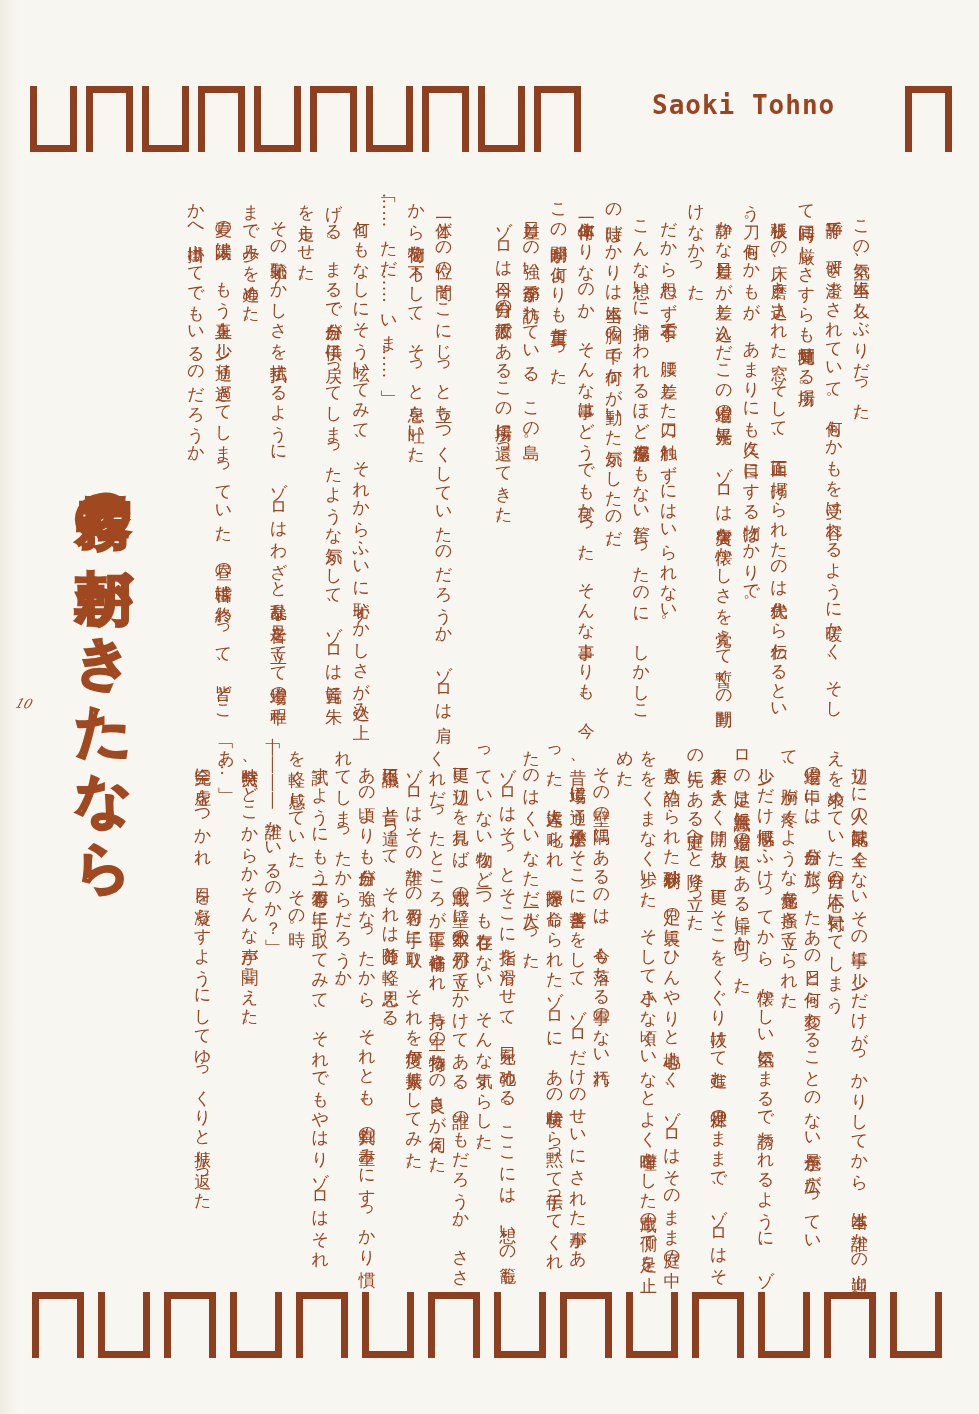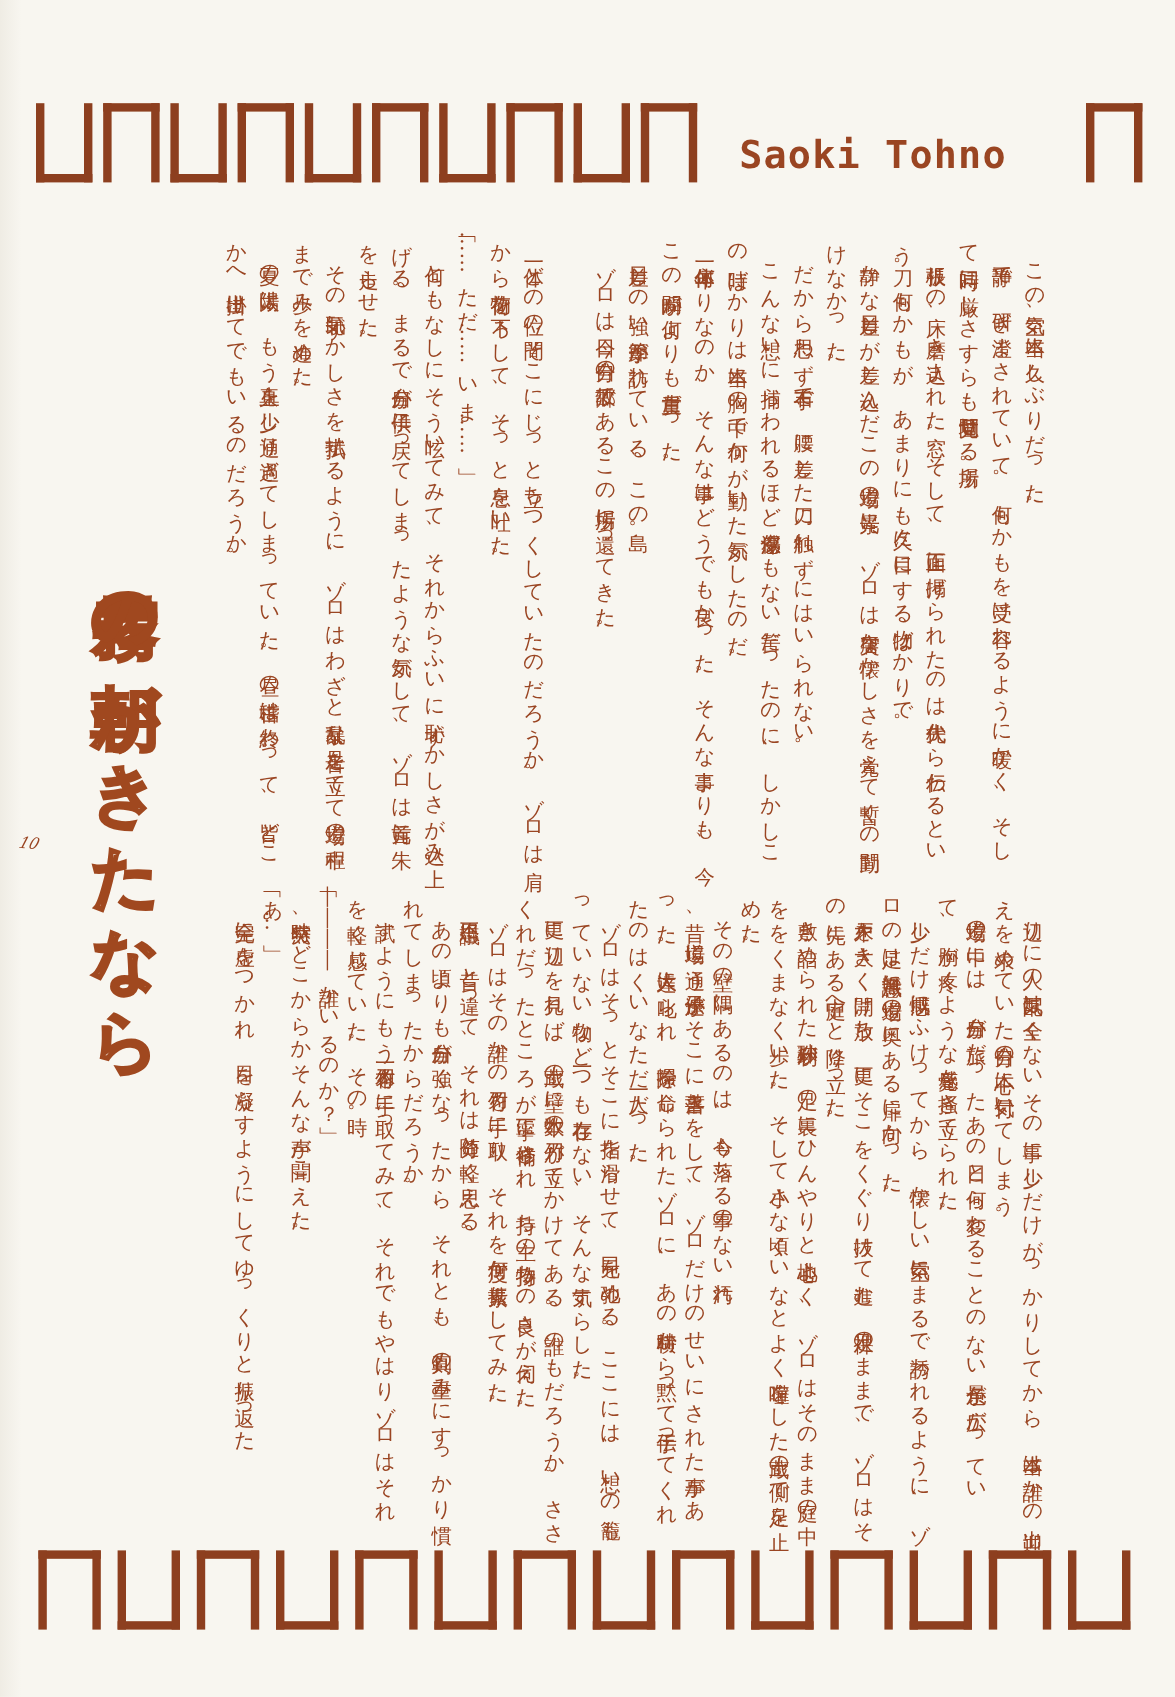--- a/index.html
+++ b/index.html
@@ -27,24 +27,24 @@
     flex:0 0 auto;
   }
   .shape.u{border-top:none;}
   .shape.n{border-bottom:none;}
   .header-border{left:30px;top:86px;gap:9px;}
   .footer-border{left:32px;top:1292px;gap:14px;}
   .footer-border .shape{width:52px;}
   .lone-n{position:absolute;left:905px;top:86px;}
   
   .author{
-    position:absolute;left:616px;top:90px;width:280px;
+    position:absolute;left:652px;top:90px;width:280px;
     font-family:"DejaVu Sans Mono", monospace;
-    font-weight:bold;font-size:32px;letter-spacing:1px;
-    color:var(--ink);white-space:nowrap;margin-top:20px;
+    font-weight:bold;font-size:26px;letter-spacing:1px;
+    color:var(--ink);white-space:nowrap;
   }
   
   .vtext{
     position:absolute;
     writing-mode:vertical-rl;
     color:var(--ink);
     letter-spacing:0.04em;
   }
   .vtext p{margin:0;text-indent:1em;}
   .vtext p.dlg{text-indent:0;}

